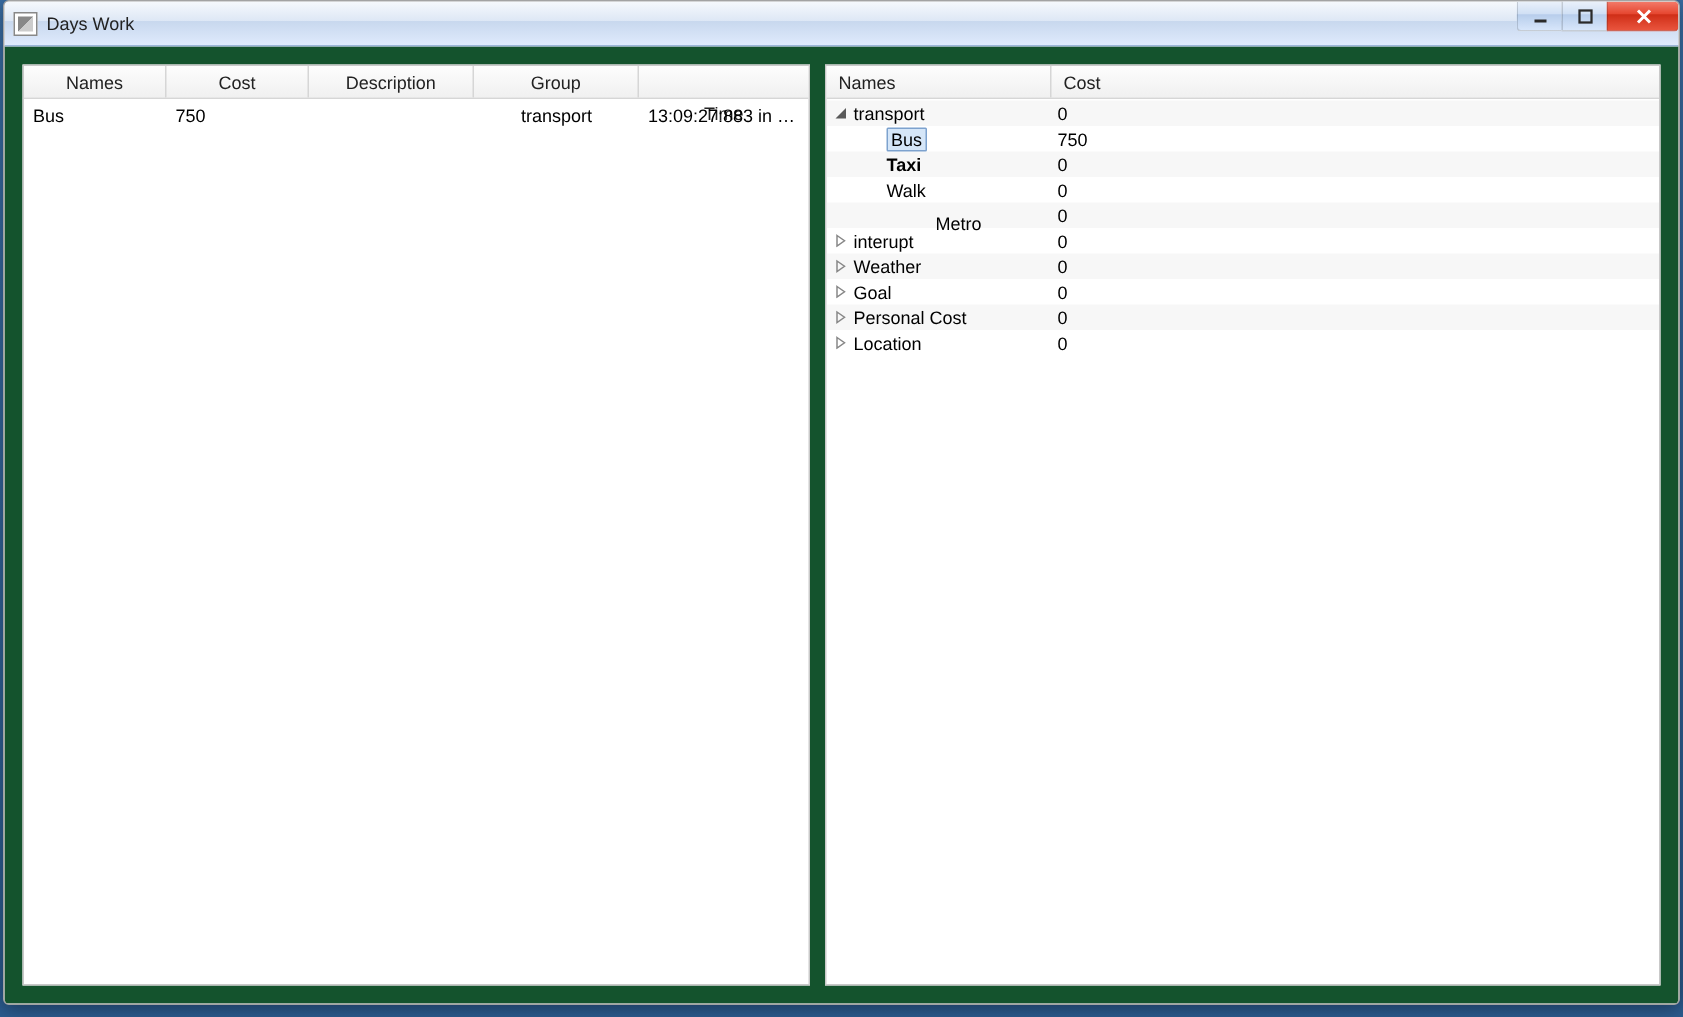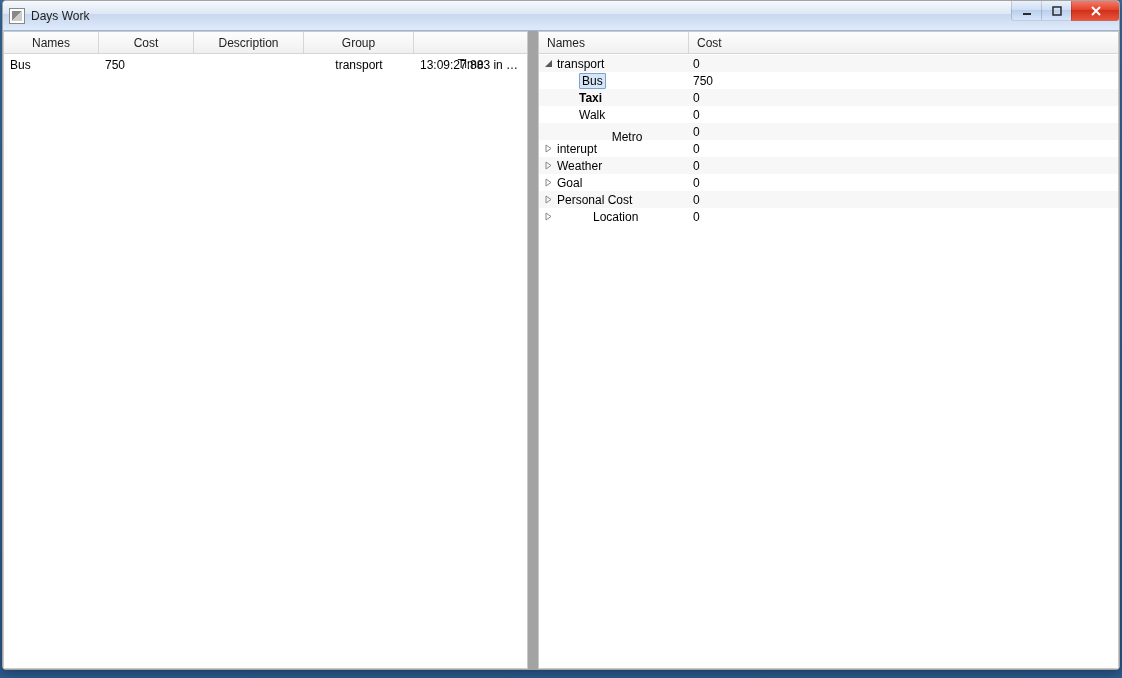--- a/index.html
+++ b/index.html
@@ -62,21 +62,22 @@
   .win-btn.max { border-bottom-left-radius: 0; }
   .win-btn.close {
     width: 48px;
     background: linear-gradient(180deg,#f37a6a 0%, #e5452e 45%, #cf2e17 46%, #e9543d 100%);
     border-bottom-right-radius: 3px;
   }
   .win-btn.min { border-bottom-left-radius: 3px; }
 
   .client {
     flex: 1;
-    background: #a3a3a3;
+    background: #14532d;
+    padding: 12px;
     display: flex;
     gap: 10px;
   }
 
   .panel {
     background: #fff;
     border: 1px solid #c9c9c9;
     flex: 1;
     display: flex;
     flex-direction: column;
@@ -283,21 +284,21 @@
               <span class="arrow">
                 <svg width="9" height="9">
                   <polygon points="2,1 7,4.5 2,8" fill="none" stroke="#888" stroke-width="1"></polygon>
                 </svg>
               </span>
               <span class="label">Personal Cost</span>
             </div>
             <div class="cost">0</div>
           </div>
           <div class="tree-row">
-            <div class="indent" style="padding-left: 4px; gap: 36px;">
+            <div class="indent" style="padding-left: 4px;">
               <span class="arrow">
                 <svg width="9" height="9">
                   <polygon points="2,1 7,4.5 2,8" fill="none" stroke="#888" stroke-width="1"></polygon>
                 </svg>
               </span>
               <span class="label">Location</span>
             </div>
             <div class="cost">0</div>
           </div>
         </div>

